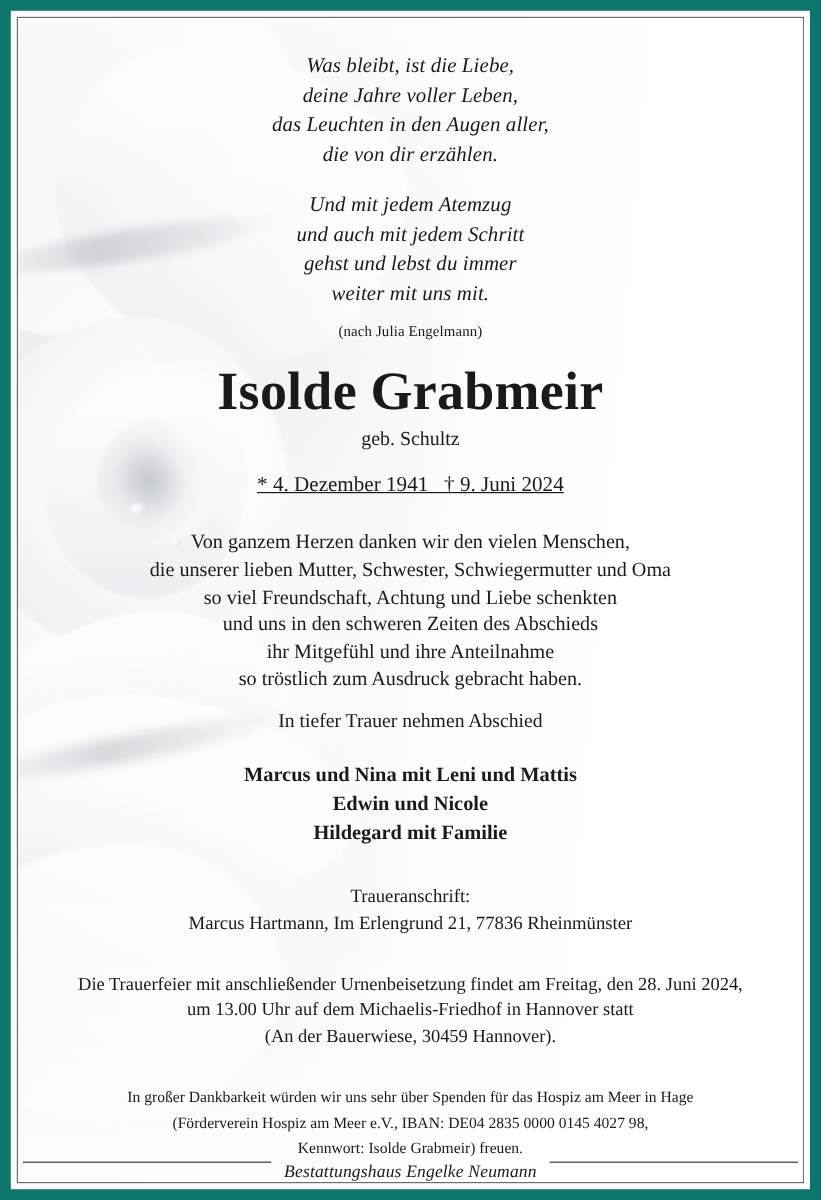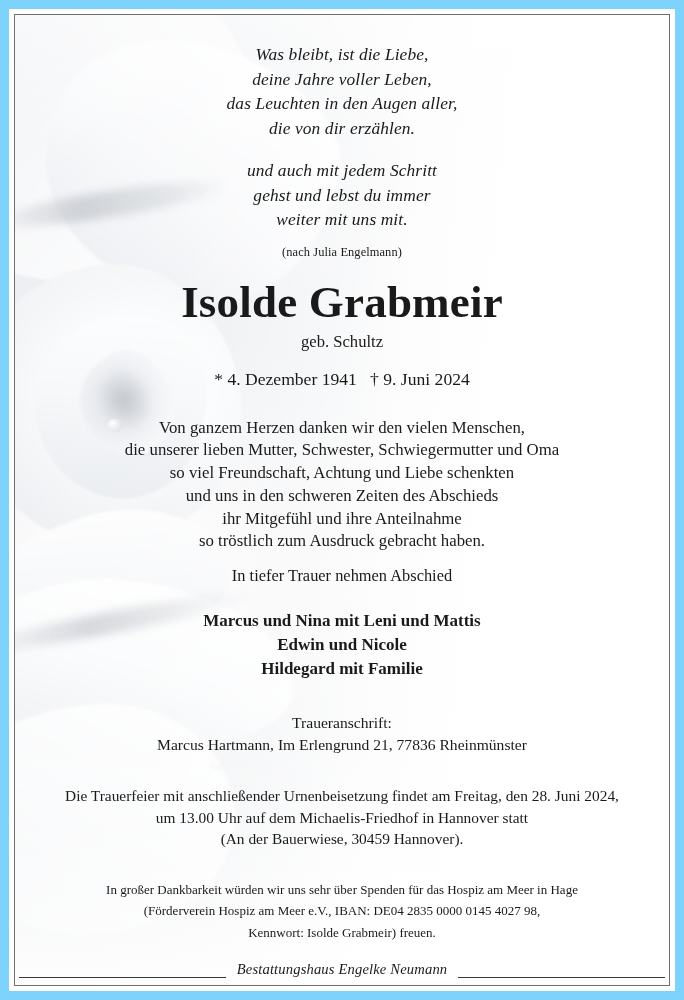--- a/index.html
+++ b/index.html
@@ -10,21 +10,21 @@
     height: 1000px;
     background: #231f20;
     font-family: "Liberation Serif", "DejaVu Serif", serif;
   }
 
   
   .notice-frame {
     position: relative;
     width: 684px;
     height: 1000px;
-    background: #7dd3fc;
+    background: #0f766e;
     padding: 9px;
   }
 
   
   .notice-matte {
     position: relative;
     width: 100%;
     height: 100%;
     background: #ffffff;
     padding: 5px;
@@ -256,20 +256,21 @@
   .deceased-maiden {
     margin-top: 4px;
     font-size: 16.6px;
     line-height: 21px;
   }
   .deceased-dates {
     margin-top: 16px;
     font-size: 17.6px;
     line-height: 22px;
     white-space: pre;
+    text-decoration: underline;
   }
 
   .thanks {
     margin-top: 27px;
     font-size: 16.8px;
     line-height: 22.8px;
   }
   .thanks .t-line { white-space: nowrap; }
 
   .mourning-intro {
@@ -300,21 +301,21 @@
     margin-top: 29px;
     font-size: 13px;
     line-height: 21.5px;
   }
 
   
   .footer {
     margin-top: auto;
     margin-bottom: 7px;
     display: flex;
-    align-items: flex-end;
+    align-items: flex-start;
     gap: 11px;
     padding: 0 4px;
   }
   .footer .rule {
     flex: 1 1 auto;
     height: 0;
     border-top: 1px solid #3a3a3c;
   }
   .footer-name {
     flex: 0 0 auto;
@@ -356,20 +357,21 @@
       <div class="content">
 
         <div class="poem">
           <div class="stanza-1">
             <div class="poem-line">Was bleibt, ist die Liebe,</div>
             <div class="poem-line">deine Jahre voller Leben,</div>
             <div class="poem-line">das Leuchten in den Augen aller,</div>
             <div class="poem-line">die von dir erzählen.</div>
           </div>
           <div class="stanza-2">
+            <div class="poem-line">Und mit jedem Atemzug</div>
             <div class="poem-line">und auch mit jedem Schritt</div>
             <div class="poem-line">gehst und lebst du immer</div>
             <div class="poem-line">weiter mit uns mit.</div>
           </div>
           <div class="poem-credit">(nach Julia Engelmann)</div>
         </div>
 
         <div class="deceased-name">Isolde Grabmeir</div>
         <div class="deceased-maiden">geb. Schultz</div>
         <div class="deceased-dates">* 4. Dezember 1941   † 9. Juni 2024</div>

